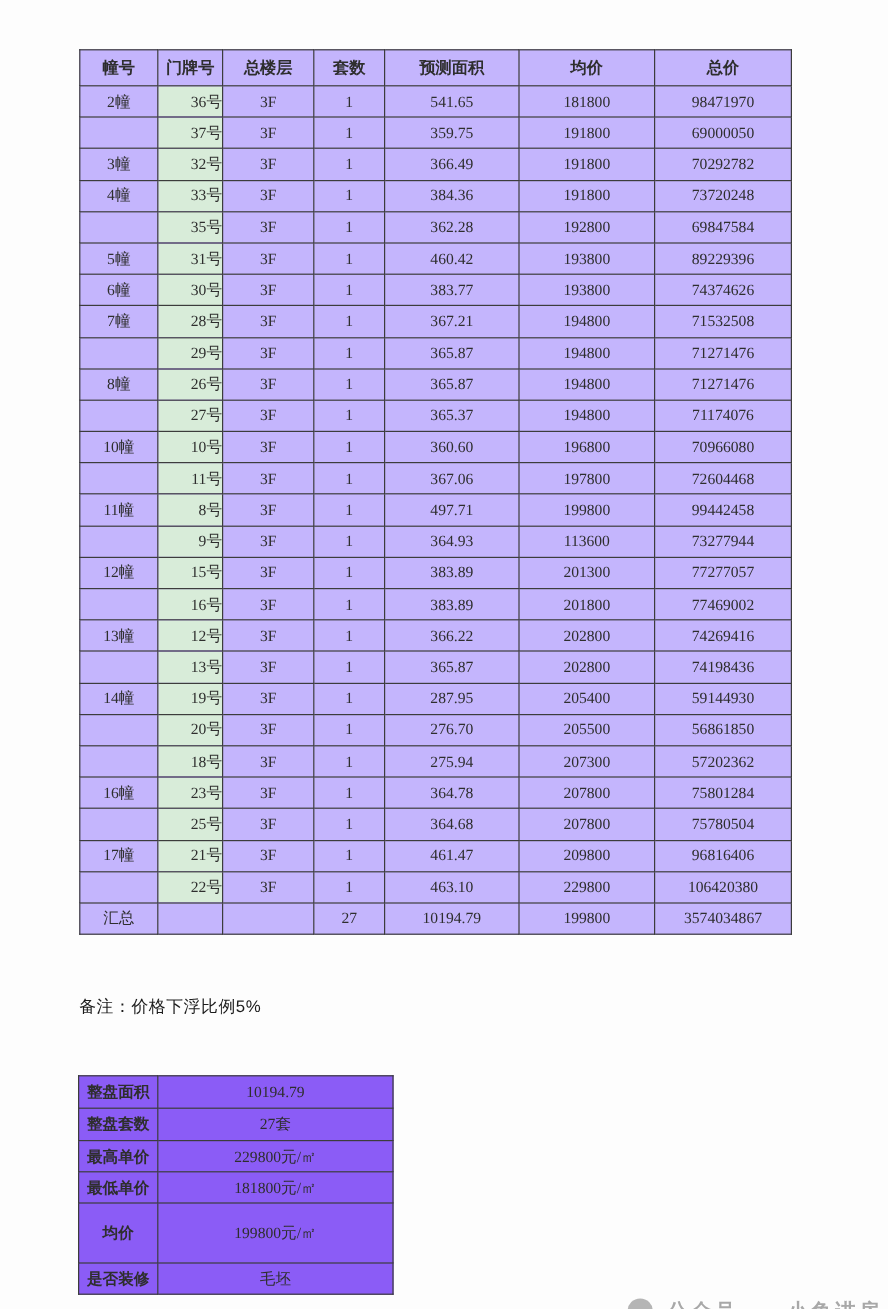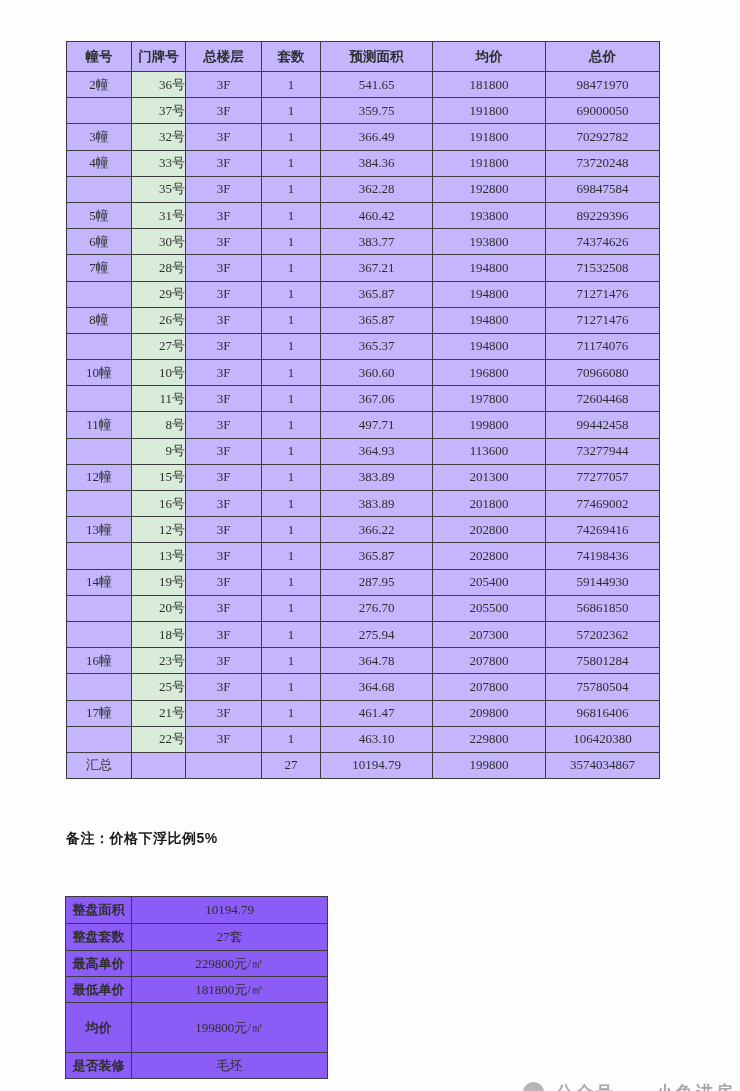--- a/index.html
+++ b/index.html
@@ -27,21 +27,21 @@
     overflow:hidden;
     white-space:nowrap;
   }
   .main-table th{height:29px;font-weight:bold;font-size:13.5px;}
   .main-table td{height:25.2px;}
   .main-table td.green{background:#d8ecd9;text-align:right;}
   
   .note{
     position:absolute;left:66px;top:830px;
     font-family:"Liberation Sans","DejaVu Sans",sans-serif;
-    font-weight:bold;font-size:14px;color:#1b1b1b;
+    font-weight:normal;font-size:14px;color:#1b1b1b;
     letter-spacing:0.5px;
   }
   
   .info-table{
     position:absolute;left:65px;top:896px;
     border-collapse:collapse;
     table-layout:fixed;
     background:#8b5cf6;
   }
   .info-table td{

